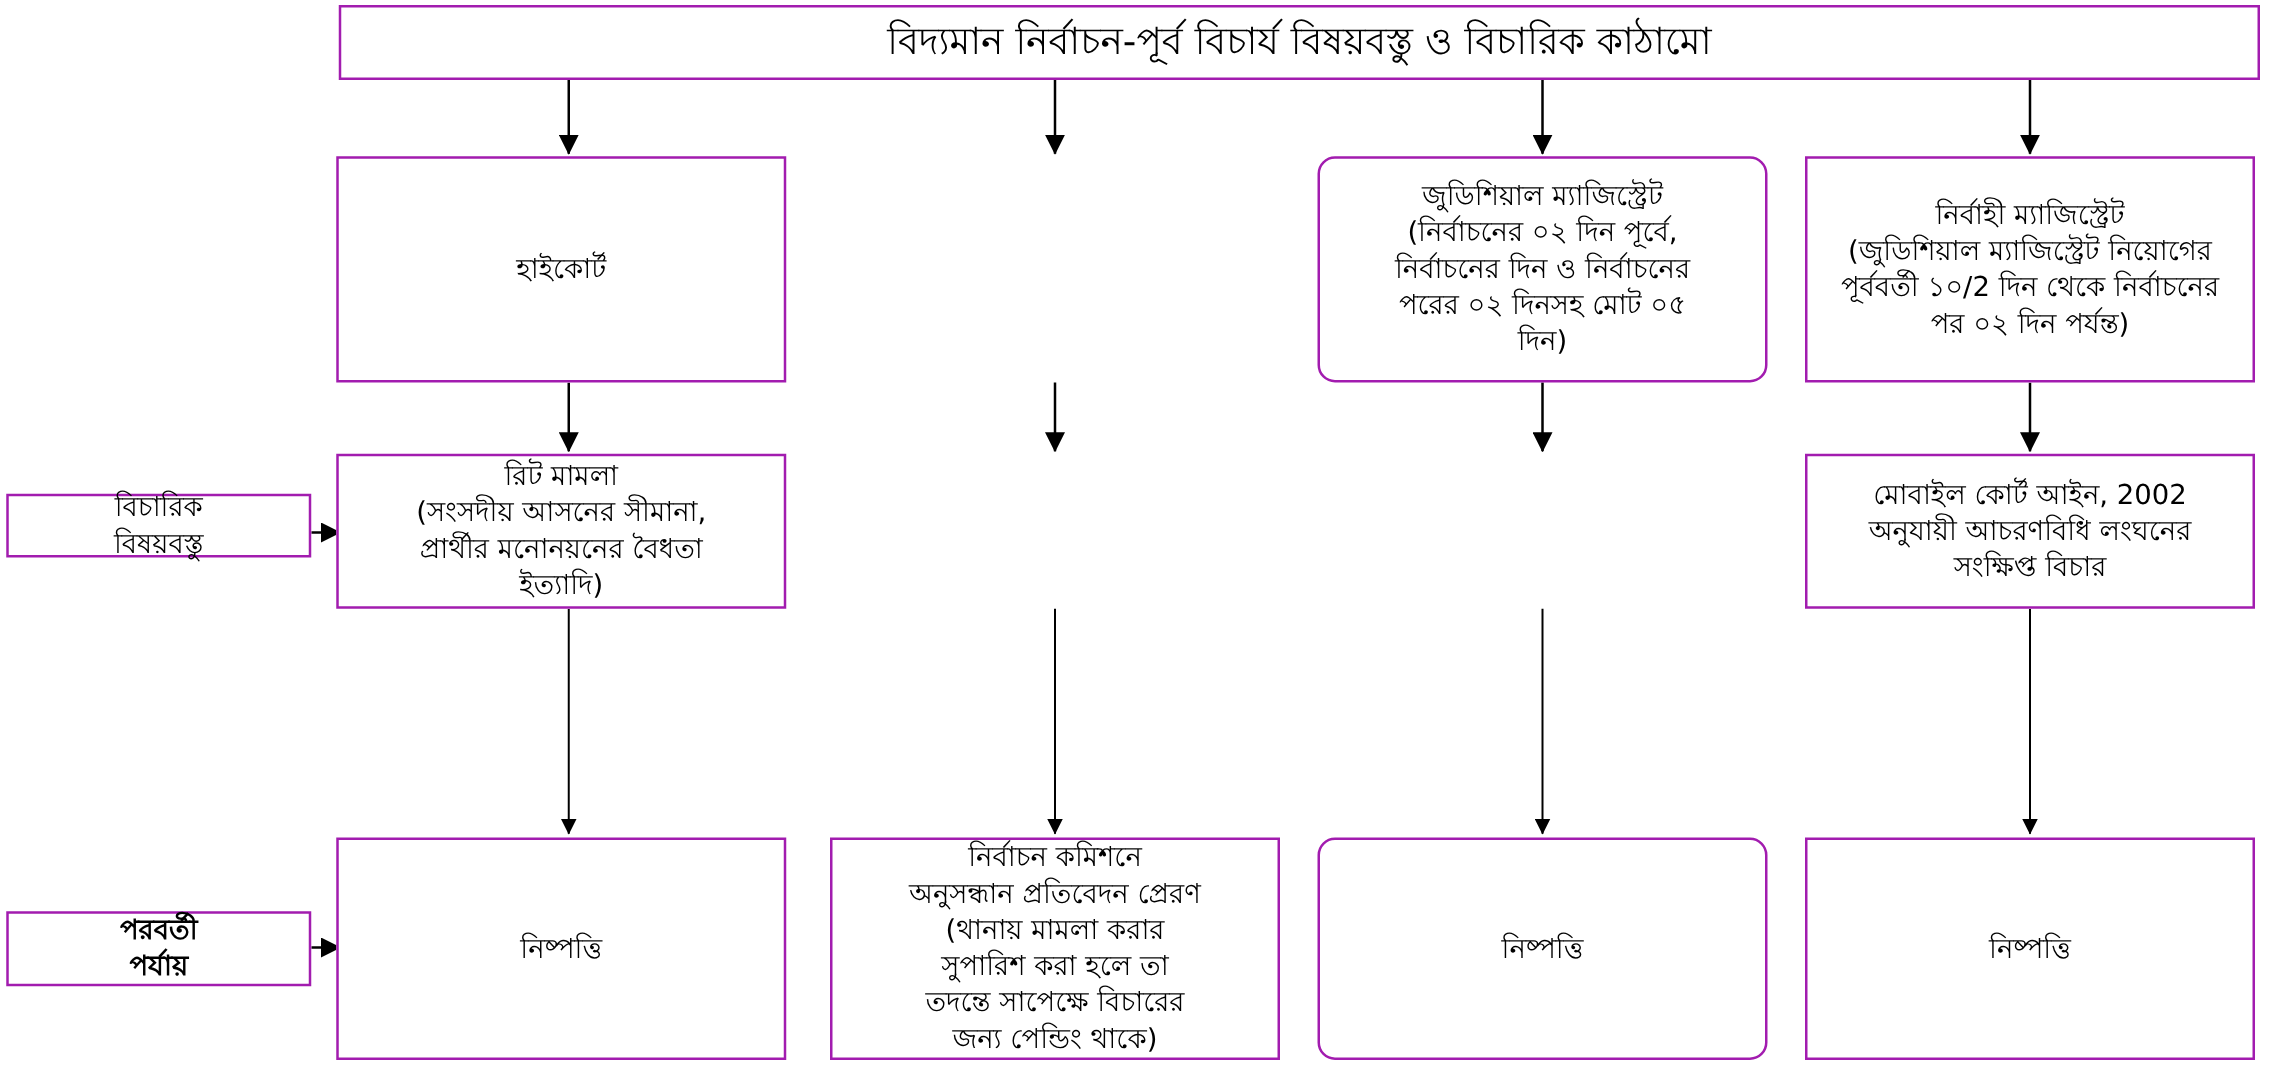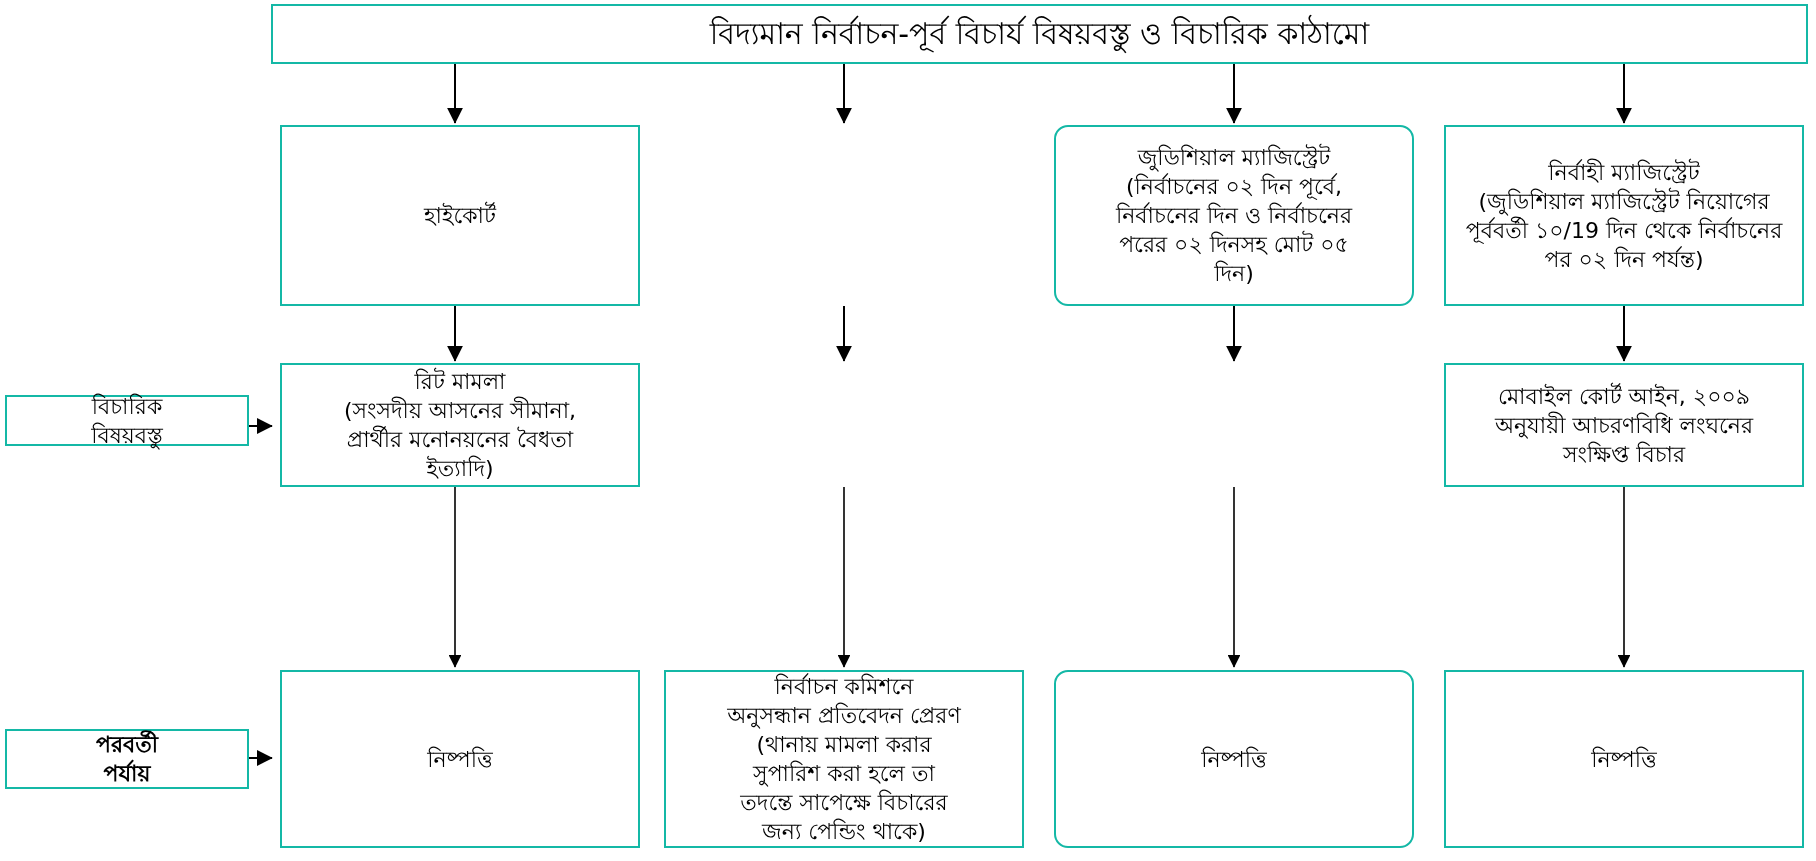--- a/index.html
+++ b/index.html
@@ -20,41 +20,41 @@
   #connectors {
     position: absolute;
     left: 0; top: 0;
     width: 1816px;
     height: 861px;
     pointer-events: none;
   }
   .box {
     position: absolute;
     box-sizing: border-box;
-    border: 2px solid #14b8a6;
+    border: 2px solid #a21caf;
     background: #ffffff;
     display: flex;
     align-items: center;
     justify-content: center;
     text-align: center;
     white-space: pre-line;
     font-size: 22px;
     line-height: 29px;
     color: #000000;
     padding: 2px 18px;
   }
   .title-box {
     left: 271px; top: 4px;
     width: 1537px; height: 60px;
     font-size: 30px;
     line-height: 36px;
     white-space: nowrap;
   }
   
-  .c1 { left: 280px;  width: 360px; }
+  .c1 { left: 269px;  width: 360px; }
   .c2 { left: 664px;  width: 360px; }
   .c3 { left: 1054px; width: 360px; border-radius: 14px; }
   .c4 { left: 1444px; width: 360px; }
   
   .r1 { top: 125px; height: 181px; }
   .r2 { top: 363px; height: 124px; }
   .r3 { top: 670px; height: 178px; text-align: center; }
   
   .side { left: 5px; width: 244px; }
   .s1 { top: 395px; height: 51px; }
@@ -99,28 +99,28 @@
 পর্যায়</div>
 
   <div class="box c1 r1">হাইকোর্ট</div>
   <div class="box c3 r1">জুডিশিয়াল ম্যাজিস্ট্রেট
 (নির্বাচনের ০২ দিন পূর্বে,
 নির্বাচনের দিন ও নির্বাচনের
 পরের ০২ দিনসহ মোট ০৫
 দিন)</div>
   <div class="box c4 r1">নির্বাহী ম্যাজিস্ট্রেট
 (জুডিশিয়াল ম্যাজিস্ট্রেট নিয়োগের
-পূর্ববর্তী ১০/19 দিন থেকে নির্বাচনের
+পূর্ববর্তী ১০/2 দিন থেকে নির্বাচনের
 পর ০২ দিন পর্যন্ত)</div>
 
   <div class="box c1 r2">রিট মামলা
 (সংসদীয় আসনের সীমানা,
 প্রার্থীর মনোনয়নের বৈধতা
 ইত্যাদি)</div>
-  <div class="box c4 r2">মোবাইল কোর্ট আইন, ২০০৯
+  <div class="box c4 r2">মোবাইল কোর্ট আইন, 2002
 অনুযায়ী আচরণবিধি লংঘনের
 সংক্ষিপ্ত বিচার</div>
 
   <div class="box c1 r3">নিষ্পত্তি</div>
   <div class="box c2 r3">নির্বাচন কমিশনে
 অনুসন্ধান প্রতিবেদন প্রেরণ
 (থানায় মামলা করার
 সুপারিশ করা হলে তা
 তদন্তে সাপেক্ষে বিচারের
 জন্য পেন্ডিং থাকে)</div>

